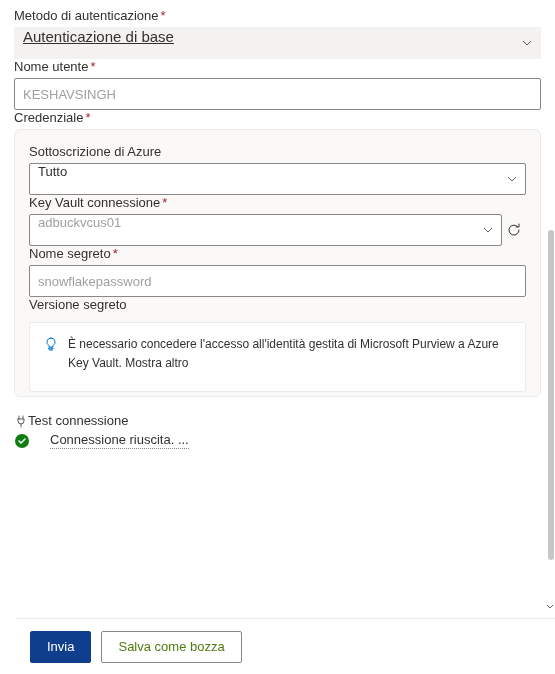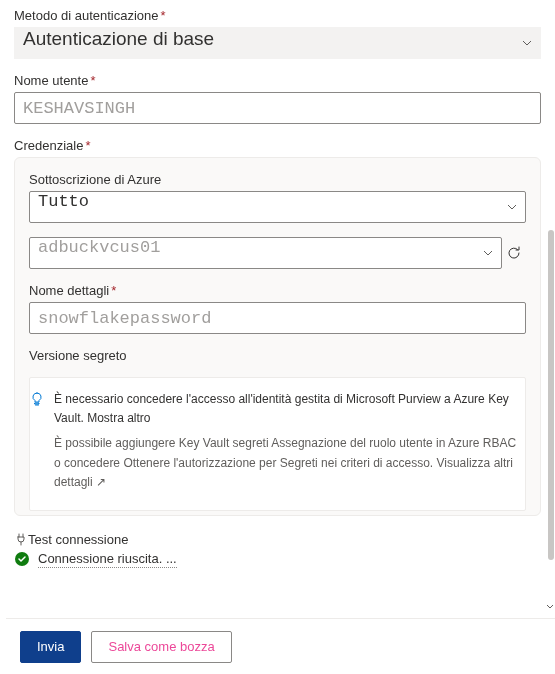--- a/index.html
+++ b/index.html
@@ -11,126 +11,127 @@
   width: 555px;
   height: 674px;
   overflow: hidden;
   position: relative;
 }
 .scroll-area {
   height: 616px;
   overflow-y: auto;
   padding: 8px 14px 0 14px;
 }
-.field { margin-bottom: 14px; }
+.field { }
 .field-label {
   font-size: 13px;
   color: #323130;
   margin-bottom: 4px;
   display: block;
 }
 .req { color: #a4262c; margin-left: 2px; }
 .select-box, .text-input {
   width: 100%;
   height: 32px;
   border: 1px solid #8a8886;
   border-radius: 2px;
   padding: 0 28px 0 8px;
-  font-size: 17px;
-  font-family: Liberation Mono, monospace;
+  font-size: 13px;
+  font-family: Liberation Sans, sans-serif;
   background: #fff;
   color: #323130;
   position: relative;
 }
 .select-box.muted, .text-input::placeholder { color: #a19f9d; }
 .text-input.ghost { color: #a19f9d; }
 .select-wrap { position: relative; }
 .select-wrap .chevron {
   position: absolute;
   right: 8px;
   top: 50%;
   transform: translateY(-50%);
   pointer-events: none;
 }
 .auth-select {
   background: #f3f2f1;
   border: 1px solid #f3f2f1;
   height: 32px;
   width: 100%;
   padding: 0 28px 0 8px;
-  font-size: 19px;
+  font-size: 15px;
   color: #323130;
   border-radius: 0;
+  text-decoration: underline;
 }
 .cred-panel {
   background: #faf9f8;
   border: 1px solid #edebe9;
   padding: 14px 14px 4px 14px;
   border-radius: 6px;
 }
 .cred-panel .field-label { font-size: 13px; }
 .kv-row { display: flex; align-items: center; }
 .kv-row .select-wrap { flex: 1; }
 .refresh-btn {
   width: 24px; height: 24px;
   display: flex; align-items: center; justify-content: center;
   cursor: pointer;
   background: none; border: none;
 }
 .info-box {
   background: #fff;
   border: 1px solid #edebe9;
   border-radius: 2px;
-  padding: 12px 0;
+  padding: 12px 14px;
   margin-top: 10px;
   display: flex;
   gap: 10px;
   font-size: 12px;
   line-height: 1.6;
 }
 .info-box .bulb { flex-shrink: 0; margin-top: 2px; }
 .info-box .info-text p { margin-bottom: 6px; }
 .info-box .info-text p.secondary { color: #605e5c; }
 .test-row {
   display: flex;
   align-items: center;
   margin-top: 16px;
   font-size: 13px;
 }
 .test-row .plug { color: #605e5c; }
 .status-row {
   display: flex;
   align-items: center;
-  gap: 8px;
+  gap: 20px;
   margin-top: 4px;
   font-size: 13px;
   color: #323130;
 }
 .status-row .dotted { border-bottom: 1px dotted #8a8886; padding-bottom: 1px; }
 .footer {
   position: absolute;
-  left: 6px; right: 0; bottom: 0;
+  left: 16px; right: 0; bottom: 0;
   height: 56px;
   border-top: 1px solid #edebe9;
   background: #fff;
   display: flex;
   align-items: center;
   padding: 0 14px;
   gap: 10px;
 }
 .btn {
   height: 32px;
   padding: 0 16px;
   font-size: 13px;
   font-family: inherit;
   border-radius: 2px;
   cursor: pointer;
   border: 1px solid #8a8886;
   background: #fff;
-  color: #ec4899;
+  color: #4d7c0f;
 }
 .btn.primary {
   background: #0f3f8c;
   border-color: #0f3f8c;
   color: #fff;
 }
 .footer .spacer { flex: 1; }
 .scrollbar-track {
   position: absolute;
   right: 0;
@@ -194,57 +195,59 @@
           <div class="select-box">Tutto</div>
           <span class="chevron">
             <svg width="12" height="12" viewBox="0 0 12 12">
                 <path d="M2 4l4 4 4-4" stroke="#605e5c" stroke-width="1" fill="none"></path>
               </svg>
           </span>
         </div>
       </div>
 
       <div class="field">
+        <label class="field-label">
+          <span>Key Vault connessione</span><span class="req">*</span>
+        </label>
         <div class="kv-row">
           <div class="select-wrap">
             <div class="select-box muted">adbuckvcus01</div>
             <span class="chevron">
               <svg width="12" height="12" viewBox="0 0 12 12">
                   <path d="M2 4l4 4 4-4" stroke="#605e5c" stroke-width="1" fill="none"></path>
                 </svg>
             </span>
           </div>
           <button class="refresh-btn">
             <svg width="16" height="16" viewBox="0 0 16 16">
               <path d="M13 8a5 5 0 1 1-1.5-3.5M13 2v3h-3" stroke="#323130" stroke-width="1" fill="none" stroke-linecap="round"></path>
             </svg>
           </button>
         </div>
       </div>
 
       <div class="field">
         <label class="field-label">
-          <span>Nome dettagli</span><span class="req">*</span>
+          <span>Nome segreto</span><span class="req">*</span>
         </label>
         <input class="text-input ghost" type="text" placeholder="snowflakepassword" style="">
       </div>
 
       <div class="field">
         <label class="field-label">Versione segreto</label>
       </div>
 
       <div class="info-box">
         <span class="bulb">
           <svg width="14" height="14" viewBox="0 0 14 14">
               <path d="M7 1a4 4 0 0 0-2 7.5V10h4V8.5A4 4 0 0 0 7 1zM5 11h4v1H5zM5.5 13h3" stroke="#0078d4" stroke-width="1" fill="none" stroke-linecap="round"></path>
             </svg>
         </span>
         <div class="info-text">
           <p>È necessario concedere l'accesso all'identità gestita di Microsoft Purview a Azure Key Vault. Mostra altro</p>
-          <p class="secondary">È possibile aggiungere Key Vault segreti Assegnazione del ruolo utente in Azure RBAC o concedere Ottenere l'autorizzazione per Segreti nei criteri di accesso. Visualizza altri dettagli ↗</p>
         </div>
       </div>
 
     </div>
   </div>
 
   <div class="test-row">
     <span class="plug">
       <svg width="14" height="14" viewBox="0 0 14 14">
           <path d="M5 2v3M9 2v3M4 5h6v2a3 3 0 0 1-6 0V5zM7 10v3" stroke="#605e5c" stroke-width="1" fill="none" stroke-linecap="round"></path>

